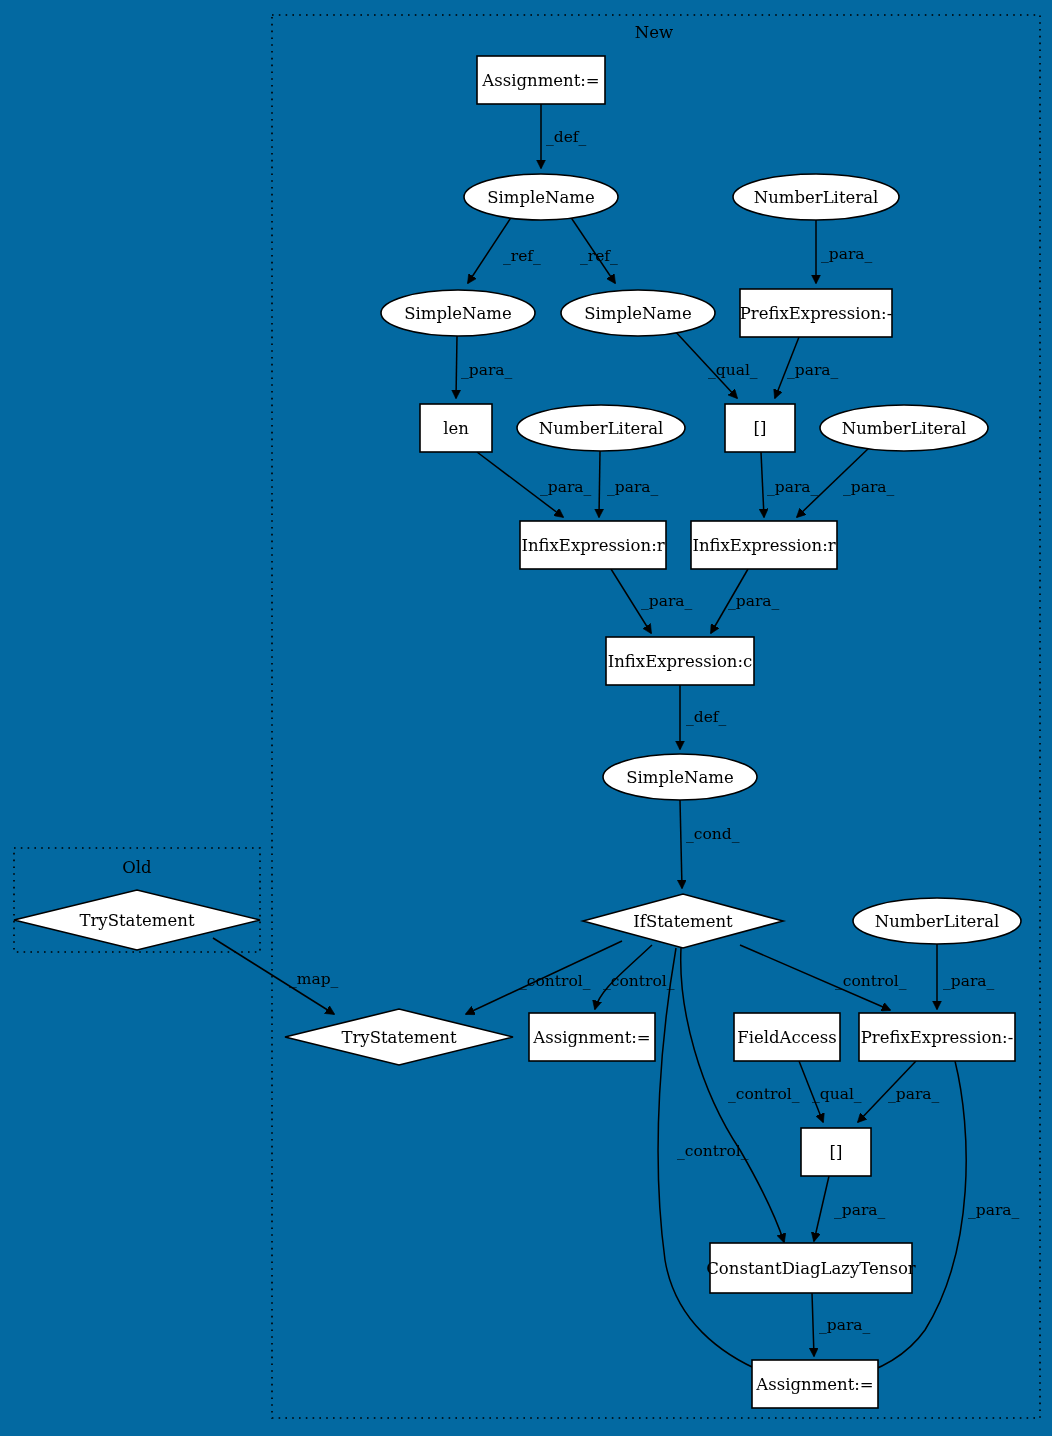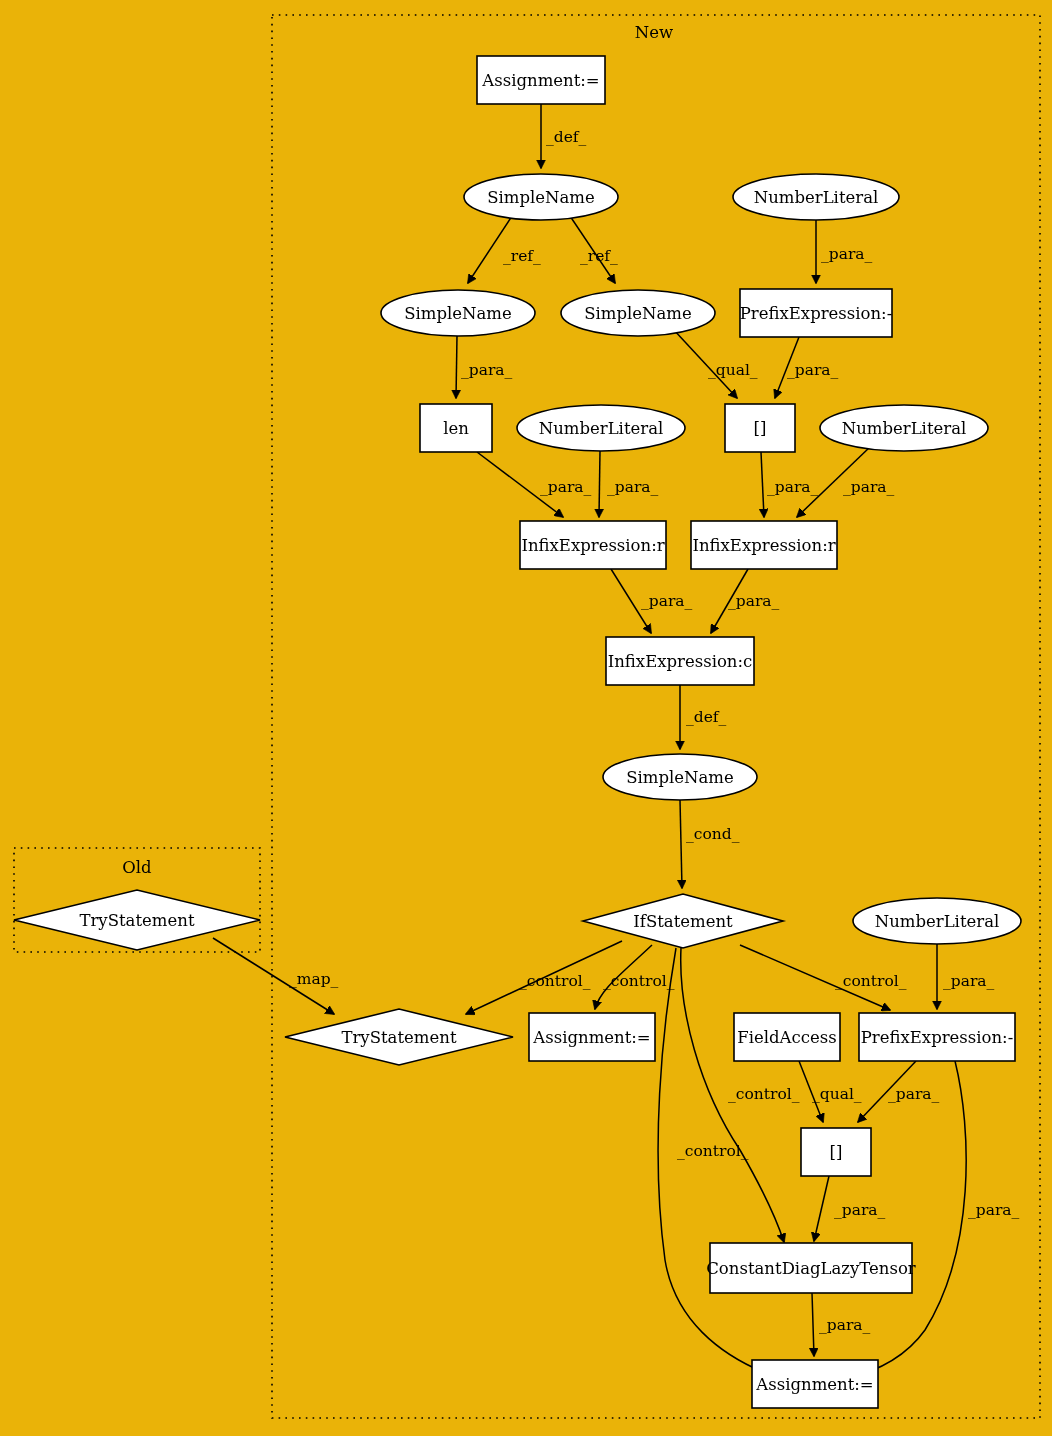--- a/index.html
+++ b/index.html
@@ -4,21 +4,21 @@
 <style>
   html, body {
     margin: 0;
     padding: 0;
     background: #ffffff;
   }
   #stage {
     position: relative;
     width: 1052px;
     height: 1436px;
-    background: #eab308;
+    background: #0369a1;
     font-family: "DejaVu Serif", "Liberation Serif", serif;
   }
   svg#graph {
     display: block;
     width: 1052px;
     height: 1436px;
   }
   .node-shape {
     fill: #ffffff;
     stroke: #000000;

